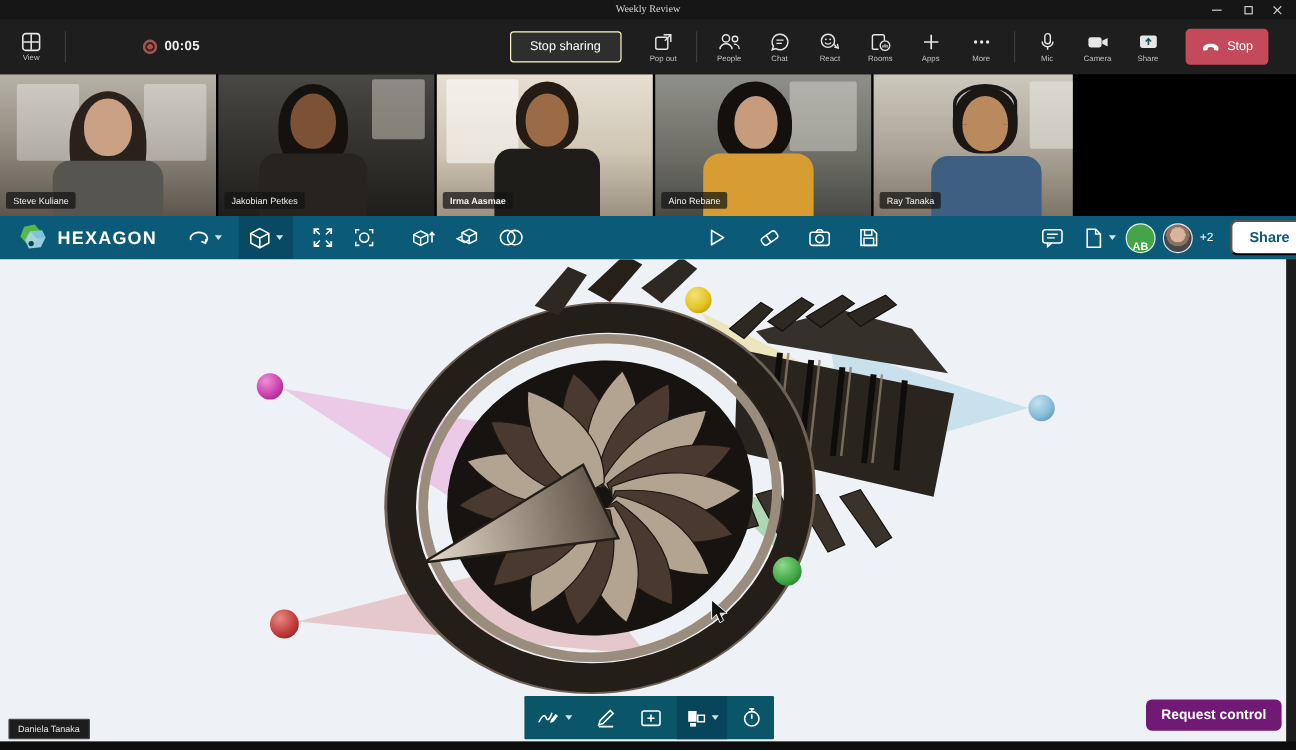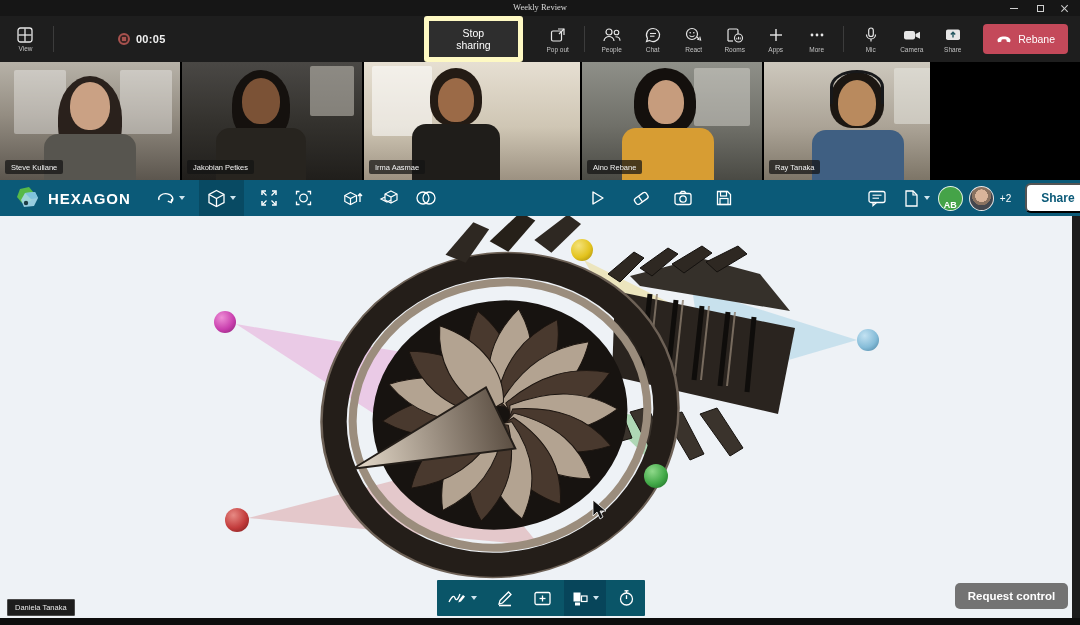--- a/index.html
+++ b/index.html
@@ -18,32 +18,32 @@
   #win-close i::before{transform:rotate(45deg);} #win-close i::after{transform:rotate(-45deg);}
 
   
   #meetbar{position:absolute;left:0;top:16px;width:1080px;height:46px;background:#1e1e1e;display:flex;align-items:center;}
   .sep{width:1px;height:26px;background:#3c3c3c;margin:0 6px;}
   #view-btn{display:flex;flex-direction:column;align-items:center;width:44px;margin-left:4px;color:#e6e6e6;}
   #view-btn .tlabel{margin-top:1px;}
   #rec{display:flex;align-items:center;gap:6px;margin-left:58px;}
   #rec .dot{width:12px;height:12px;border-radius:50%;border:2px solid #a8524e;background:radial-gradient(circle,#a8524e 0 38%,#3a2423 42%);}
   #rec .time{color:#f0f0f0;font-size:11px;font-weight:bold;letter-spacing:.3px;}
-  #stop-sharing{margin-left:258px;background:#2e2e2e;border:5px solid #fef9c3;border-radius:3px;color:#fff;font-size:10.5px;padding:6px 16px;cursor:pointer;}
+  #stop-sharing{margin-left:258px;background:#2e2e2e;border:1px solid #fef9c3;border-radius:3px;color:#fff;font-size:10.5px;padding:6px 16px;cursor:pointer;text-align:right;}
   .titem{display:flex;flex-direction:column;align-items:center;justify-content:center;width:42px;height:40px;color:#e8e8e8;cursor:pointer;}
   .tlabel{font-size:6.5px;color:#c2c2c2;margin-top:2px;white-space:nowrap;}
   .ticon{display:block;}
   #leave-btn{display:flex;align-items:center;gap:6px;background:#c4495a;border-radius:4px;height:30px;padding:0 13px;margin-left:10px;margin-right:12px;color:#fff;font-size:10.5px;cursor:pointer;}
 
   
   #videostrip{position:absolute;left:0;top:62px;width:1080px;height:118px;display:flex;gap:2px;background:#000;}
   .tile{position:relative;height:118px;overflow:hidden;flex:0 0 auto;}
   .tile:nth-child(1){width:180px;background:linear-gradient(180deg,#b7b2a8 0%,#948d82 45%,#5c564e 100%);}
   .tile:nth-child(2){width:180px;background:linear-gradient(180deg,#4a4845 0%,#34322e 50%,#201e1b 100%);}
-  .tile:nth-child(3){width:216px;background:linear-gradient(180deg,#e6dfd2 0%,#cfc6b4 55%,#9c9181 100%);}
+  .tile:nth-child(3){width:180px;background:linear-gradient(180deg,#e6dfd2 0%,#cfc6b4 55%,#9c9181 100%);font-weight:bold;}
   .tile:nth-child(4){width:180px;background:linear-gradient(180deg,#8f9089 0%,#6f6f68 55%,#4a4a44 100%);}
   .tile:nth-child(5){width:166px;background:linear-gradient(180deg,#cdc8bd 0%,#aba396 55%,#7d7567 100%);}
   .tile:nth-child(6){width:188px;background:linear-gradient(180deg,#a4a8a9 0%,#878b8c 50%,#5f6364 100%);}
   .winlight{position:absolute;top:8px;width:52px;height:64px;background:rgba(255,255,255,.35);border-radius:2px;}
   .p-head{position:absolute;border-radius:50% 50% 46% 46%;}
   .p-hair{position:absolute;border-radius:50% 50% 40% 40%;}
   .p-body{position:absolute;border-radius:14px 14px 0 0;}
   .headset{position:absolute;border:3px solid #17181a;border-bottom:none;border-radius:50% 50% 0 0;}
   .namechip{position:absolute;left:5px;bottom:6px;background:rgba(20,20,20,.72);color:#f2f2f2;font-size:7.5px;padding:2.5px 6px;border-radius:2px;white-space:nowrap;}
 
@@ -62,21 +62,21 @@
 
   
   #viewer{position:absolute;left:0;top:216px;width:1072px;height:402px;background:#eef2f6;overflow:hidden;}
   #edge-right{position:absolute;right:0;top:216px;width:8px;height:402px;background:#1c1c1c;}
   #edge-bottom{position:absolute;left:0;top:618px;width:1080px;height:7px;background:#0d0d0d;}
 
   #annotbar{position:absolute;left:437px;top:580px;width:208px;height:36px;background:#0a5568;display:flex;align-items:center;justify-content:space-around;border-radius:1px;}
   .abtn{display:flex;align-items:center;justify-content:center;height:36px;padding:0 7px;cursor:pointer;}
   .abtn.active{background:#07455a;}
 
-  #request-control{position:absolute;left:955px;top:583px;width:113px;height:26px;background:#737373;color:#fff;font-size:11.5px;font-weight:bold;border:none;border-radius:5px;display:flex;align-items:center;justify-content:center;cursor:pointer;}
+  #request-control{position:absolute;left:955px;top:583px;width:113px;height:26px;background:#701a75;color:#fff;font-size:11.5px;font-weight:bold;border:none;border-radius:5px;display:flex;align-items:center;justify-content:center;cursor:pointer;}
   #cursor-tooltip{position:absolute;left:7px;top:599px;background:#1d1d1d;border:1px solid #4a4a4a;color:#e8e8e8;font-size:7.5px;padding:3px 7px;border-radius:1px;}
 </style>
 </head>
 <body>
 
 <div id="stage">
 
   <div id="titlebar">
     <div class="title">Weekly Review</div>
     <div class="winctl" id="win-min">
@@ -188,21 +188,21 @@
       <svg class="ticon" width="18" height="18" viewBox="0 0 18 18">
           <rect x="2" y="3.5" width="14" height="10.5" rx="1.8" fill="#e6e6e6"></rect>
           <path d="M9 11.5 V6.5 M6.8 8.6 L9 6.3 l2.2 2.3" fill="none" stroke="#22565f" stroke-width="1.4"></path>
         </svg>
       <span class="tlabel">Share</span>
     </div>
     <div id="leave-btn">
       <svg width="16" height="10" viewBox="0 0 16 10">
           <path d="M1.5 6.5 c0-2.5 3-4 6.5-4 s6.5 1.5 6.5 4 l-.5 1.8 -3.2-.6 -.4-2 c-1.6-.6-3.2-.6-4.8 0 l-.4 2 -3.2.6 Z" fill="#fff"></path>
         </svg>
-      <span>Rebane</span>
+      <span>Stop</span>
     </div>
   </div>
 
   <div id="videostrip">
     <div class="tile">
       <span class="winlight" style="left:14px;"></span>
       <span class="winlight" style="left:120px;"></span>
       <span class="p-hair" style="left:58px;top:14px;width:64px;height:84px;background:#2a211c;"></span>
       <span class="p-head" style="left:70px;top:20px;width:40px;height:48px;background:#caa184;"></span>
       <span class="p-body" style="left:44px;top:72px;width:92px;height:46px;background:#57554f;"></span>

